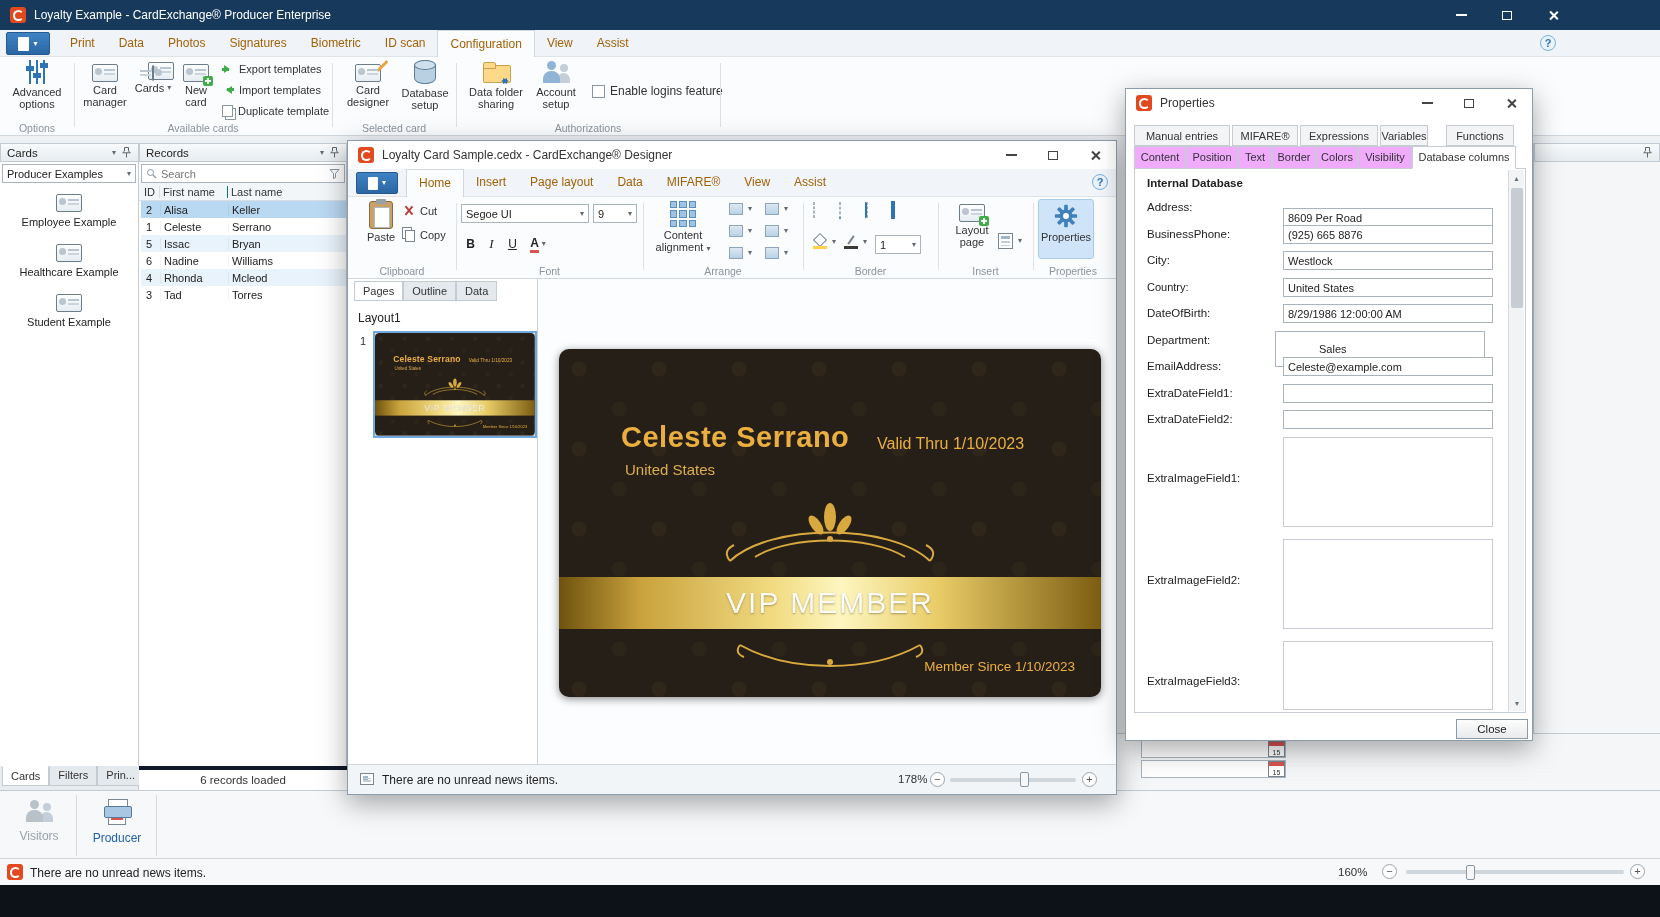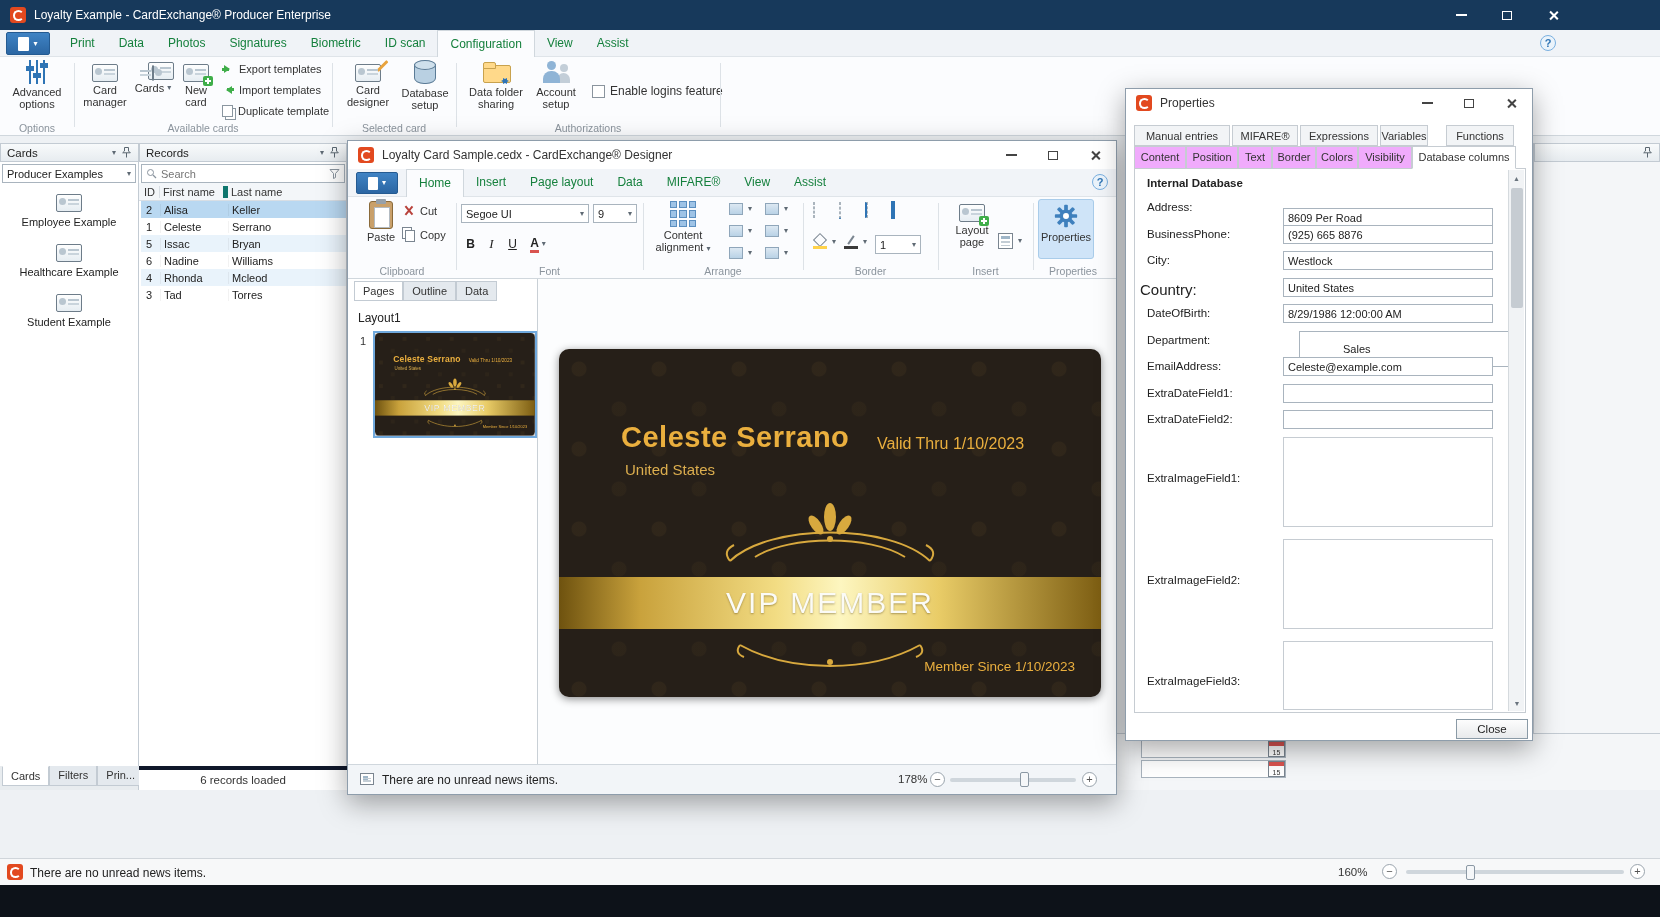--- a/index.html
+++ b/index.html
@@ -18,21 +18,21 @@
 .minico{width:11px;height:2px;background:#444}.minico.w{background:#fff}
 .maxico{width:10px;height:9px;border:1.5px solid #444}.maxico.w{border-color:#fff}
 .wbtn{position:absolute;top:1px;width:42px;height:24px;display:flex;align-items:center;justify-content:center}
 .combo{border:1px solid #a9b4be;background:#fff;display:flex;align-items:center;justify-content:space-between;padding:0 4px;font-size:11px;color:#222}
 .tin{border:1px solid #a9b4be;background:#fff;font-size:11px;padding:0 4px;font-family:inherit;color:#222}
 .vsep{position:absolute;top:6px;bottom:8px;width:1px;background:#dde2e7}
 .grplabel{position:absolute;bottom:1px;font-size:10.5px;color:#8a939c;text-align:center}
 .rbtn{position:absolute;display:flex;flex-direction:column;align-items:center;gap:2px}
 .rlbl{font-size:11px;line-height:12px;text-align:center;color:#333}
 .rsm{position:absolute;display:flex;align-items:center;gap:5px;font-size:11px;color:#333;white-space:nowrap}
-.tabrow-tab{height:100%;line-height:26px;padding:0 12px;font-size:12px;color:#15803d}
+.tabrow-tab{height:100%;line-height:26px;padding:0 12px;font-size:12px;color:#a16207}
 .tabrow-tab.active{background:#fbfcfe;border:1px solid #d0d7dd;border-bottom:none}
 .cbx{width:13px;height:13px;border:1px solid #8a949e;background:#fff;flex:none}
 .zbtn{position:absolute;width:15px;height:15px;border:1px solid #9aa4ad;border-radius:50%;background:#fff;display:flex;align-items:center;justify-content:center;font-size:11px;color:#555;line-height:1}
 .strack{position:absolute;height:4px;background:#cfd6dc;border-radius:2px}
 .sthumb{position:absolute;width:9px;height:15px;background:#f5f7f9;border:1px solid #8b98a4;border-radius:2px}
 .helpico{position:absolute;width:16px;height:16px;border-radius:50%;border:1px solid #7ab0e0;background:#eaf3fb;color:#2e74b5;font-weight:bold;font-size:11px;display:flex;align-items:center;justify-content:center}
 
 .sldico{width:24px;height:24px;position:relative;background:linear-gradient(#2e74b5,#2e74b5) 4px 0/2px 24px no-repeat,linear-gradient(#2e74b5,#2e74b5) 11px 0/2px 24px no-repeat,linear-gradient(#2e74b5,#2e74b5) 18px 0/2px 24px no-repeat}
 .sldico::before{content:"";position:absolute;left:1px;top:6px;width:8px;height:5px;background:#2e74b5;box-shadow:14px -3px 0 #2e74b5}
 .sldico::after{content:"";position:absolute;left:8px;top:13px;width:8px;height:5px;background:#2e74b5}
@@ -236,20 +236,37 @@
       <span class="rlbl">Account setup</span>
     </div>
     <div class="rsm" style="left:592px;top:27px;font-size:12px">
       <span class="cbx"></span>
       <span>Enable logins feature</span>
     </div>
     <div class="grplabel" style="left:456px;width:264px">Authorizations</div>
     <div class="vsep" style="left:720px"></div>
   </div>
 
+  <div class="abs" style="left:0;top:790px;width:1660px;height:70px;background:#f6f8fa;border-top:1px solid #c3cbd3">
+    <div class="abs" style="left:8px;top:8px;width:62px;display:flex;flex-direction:column;align-items:center;gap:6px">
+      <span class="pplico" style="--pc:#b9c1c9">
+          <span class="p2"></span>
+        </span>
+      <span style="color:#9aa2aa;font-size:12px">Visitors</span>
+    </div>
+    <div class="abs" style="left:76px;top:4px;bottom:4px;width:1px;background:#d5dade"></div>
+    <div class="abs" style="left:84px;top:8px;width:66px;display:flex;flex-direction:column;align-items:center;gap:5px">
+      <span class="prnico">
+          <span class="paper"></span>
+          <span class="stripe"></span>
+        </span>
+      <span style="color:#1f5fa8;font-size:12px">Producer</span>
+    </div>
+    <div class="abs" style="left:156px;top:4px;bottom:4px;width:1px;background:#d5dade"></div>
+  </div>
 
   <div class="abs" style="left:0;top:858px;width:1660px;height:27px;background:#f7f8f9;border-top:1px solid #d0d5da">
     <span class="celogo" style="position:absolute;left:7px;top:5px"></span>
     <span style="position:absolute;left:30px;top:7px;font-size:12px;color:#222">There are no unread news items.</span>
     <span style="position:absolute;left:1338px;top:7px;font-size:11.5px;color:#333">160%</span>
     <div class="zbtn" style="left:1382px;top:5px">
         <span>−</span>
       </div>
     <div class="strack" style="left:1406px;top:11px;width:218px"></div>
     <div class="sthumb" style="left:1466px;top:6px"></div>
@@ -332,21 +349,21 @@
           <circle cx="4.5" cy="4.5" r="3" fill="none" stroke="#8a949e"></circle>
           <line x1="7" y1="7" x2="10" y2="10" stroke="#8a949e" stroke-width="1.3"></line>
         </svg>
       <input style="flex: 1 1 0%; border: none; outline: none; font-size: 11px; font-family: inherit; color: rgb(85, 85, 85); min-width: 0px;" placeholder="Search">
       <svg width="11" height="11" viewBox="0 0 11 11">
           <path d="M1 1.5 h9 L6.5 5.5 v4 l-2 1 v-5 Z" fill="none" stroke="#8a949e"></path>
         </svg>
     </div>
     <div class="abs" style="left:0;top:40px;width:207px;height:18px;background:#f3f6f9;border-bottom:1px solid #d8dee4;display:flex;font-size:11px;color:#333;align-items:center">
       <span style="width:21px;padding-left:5px;border-right:1px solid #d8dee4">ID</span>
-      <span style="width:68px;padding-left:3px;border-right:5px solid #0f766e">First name</span>
+      <span style="width:68px;padding-left:3px;border-right:1px solid #0f766e">First name</span>
       <span style="flex:1;padding-left:3px">Last name</span>
     </div>
   </div>
 
   <div class="trow" style="top:201px;background:#b9d8f1">
     <span class="c1">2</span>
       <span class="c2">Alisa</span>
       <span class="c3">Keller</span>
   </div>
   <div class="trow" style="top:218px;background:#fff">
@@ -671,26 +688,26 @@
 
     <div class="abs" style="left:8px;top:79px;width:392px;height:545px;border:1px solid #c6ccd2;background:#fff">
       <div class="abs" style="left:12px;top:8px;font-weight:bold;font-size:11.5px">Internal Database</div>
 
       <div class="abs" style="left:12px;top:32px;font-size:11.5px">Address:</div>
       <input class="tin abs" style="left: 148px; top: 39px; width: 210px; height: 19px;" value="8609 Per Road">
       <div class="abs" style="left:12px;top:59px;font-size:11.5px">BusinessPhone:</div>
       <input class="tin abs" style="left: 148px; top: 56px; width: 210px; height: 19px;" value="(925) 665 8876">
       <div class="abs" style="left:12px;top:85px;font-size:11.5px">City:</div>
       <input class="tin abs" style="left: 148px; top: 82px; width: 210px; height: 19px;" value="Westlock">
-      <div class="abs" style="left:5px;top:112px;font-size:15px">Country:</div>
+      <div class="abs" style="left:12px;top:112px;font-size:11px">Country:</div>
       <input class="tin abs" style="left: 148px; top: 109px; width: 210px; height: 19px;" value="United States">
       <div class="abs" style="left:12px;top:138px;font-size:11.5px">DateOfBirth:</div>
       <input class="tin abs" style="left: 148px; top: 135px; width: 210px; height: 19px;" value="8/29/1986 12:00:00 AM">
       <div class="abs" style="left:12px;top:165px;font-size:11.5px">Department:</div>
-      <input class="tin abs" style="left: 164px; top: 162px; width: 210px; height: 36px; padding-left: 43px;" value="Sales">
+      <input class="tin abs" style="left: 140px; top: 162px; width: 210px; height: 36px; padding-left: 43px;" value="Sales">
       <div class="abs" style="left:12px;top:191px;font-size:11.5px">EmailAddress:</div>
       <input class="tin abs" style="left: 148px; top: 188px; width: 210px; height: 19px;" value="Celeste@example.com">
       <div class="abs" style="left:12px;top:218px;font-size:11.5px">ExtraDateField1:</div>
       <input class="tin abs" style="left: 148px; top: 215px; width: 210px; height: 19px;" value="">
       <div class="abs" style="left:12px;top:244px;font-size:11.5px">ExtraDateField2:</div>
       <input class="tin abs" style="left: 148px; top: 241px; width: 210px; height: 19px;" value="">
 
       <div class="abs" style="left:12px;top:303px;font-size:11.5px">ExtraImageField1:</div>
       <div class="abs" style="left:148px;top:268px;width:210px;height:90px;border:1px solid #c6ccd2;background:#fff"></div>
       <div class="abs" style="left:12px;top:405px;font-size:11.5px">ExtraImageField2:</div>

